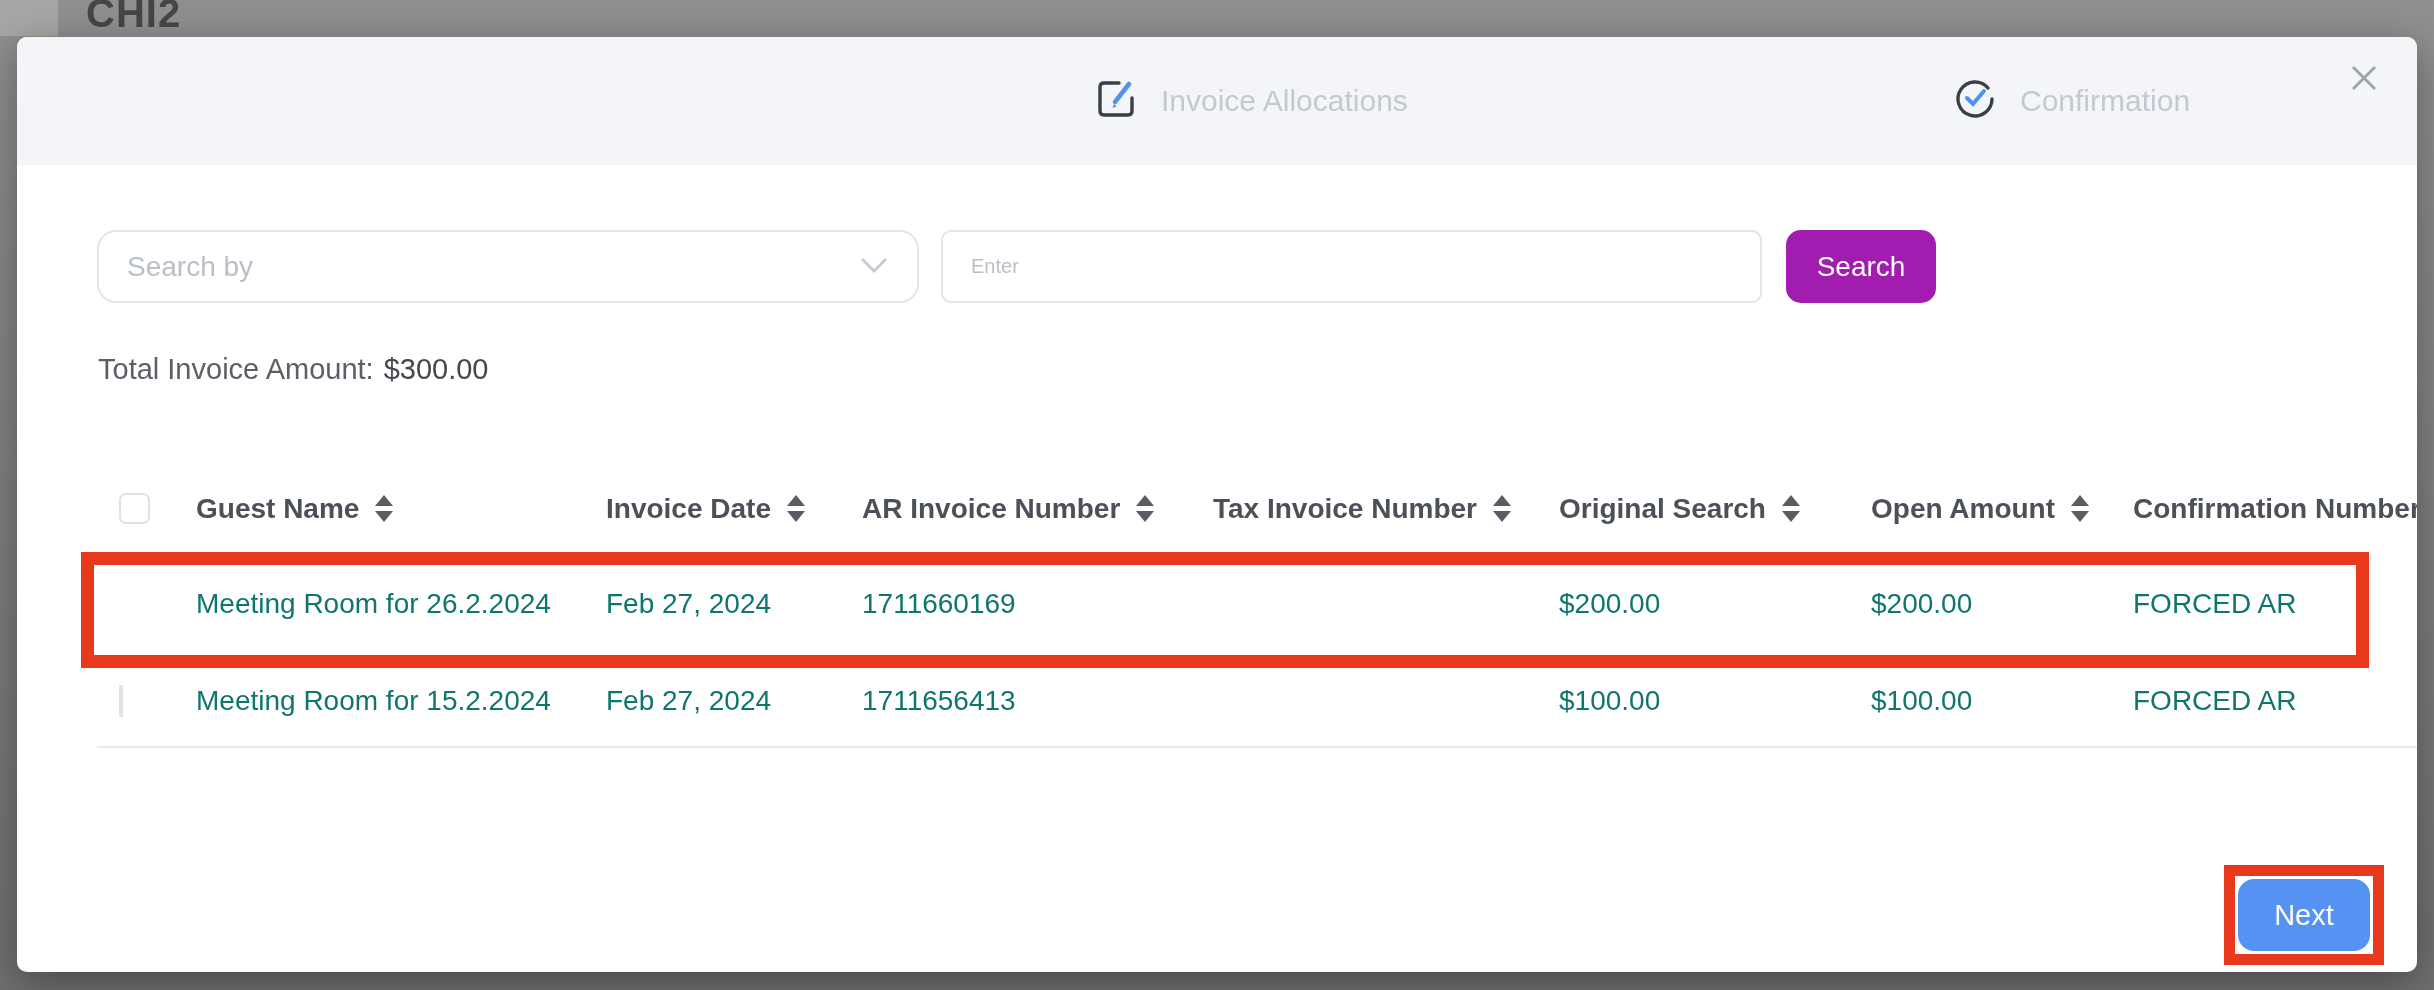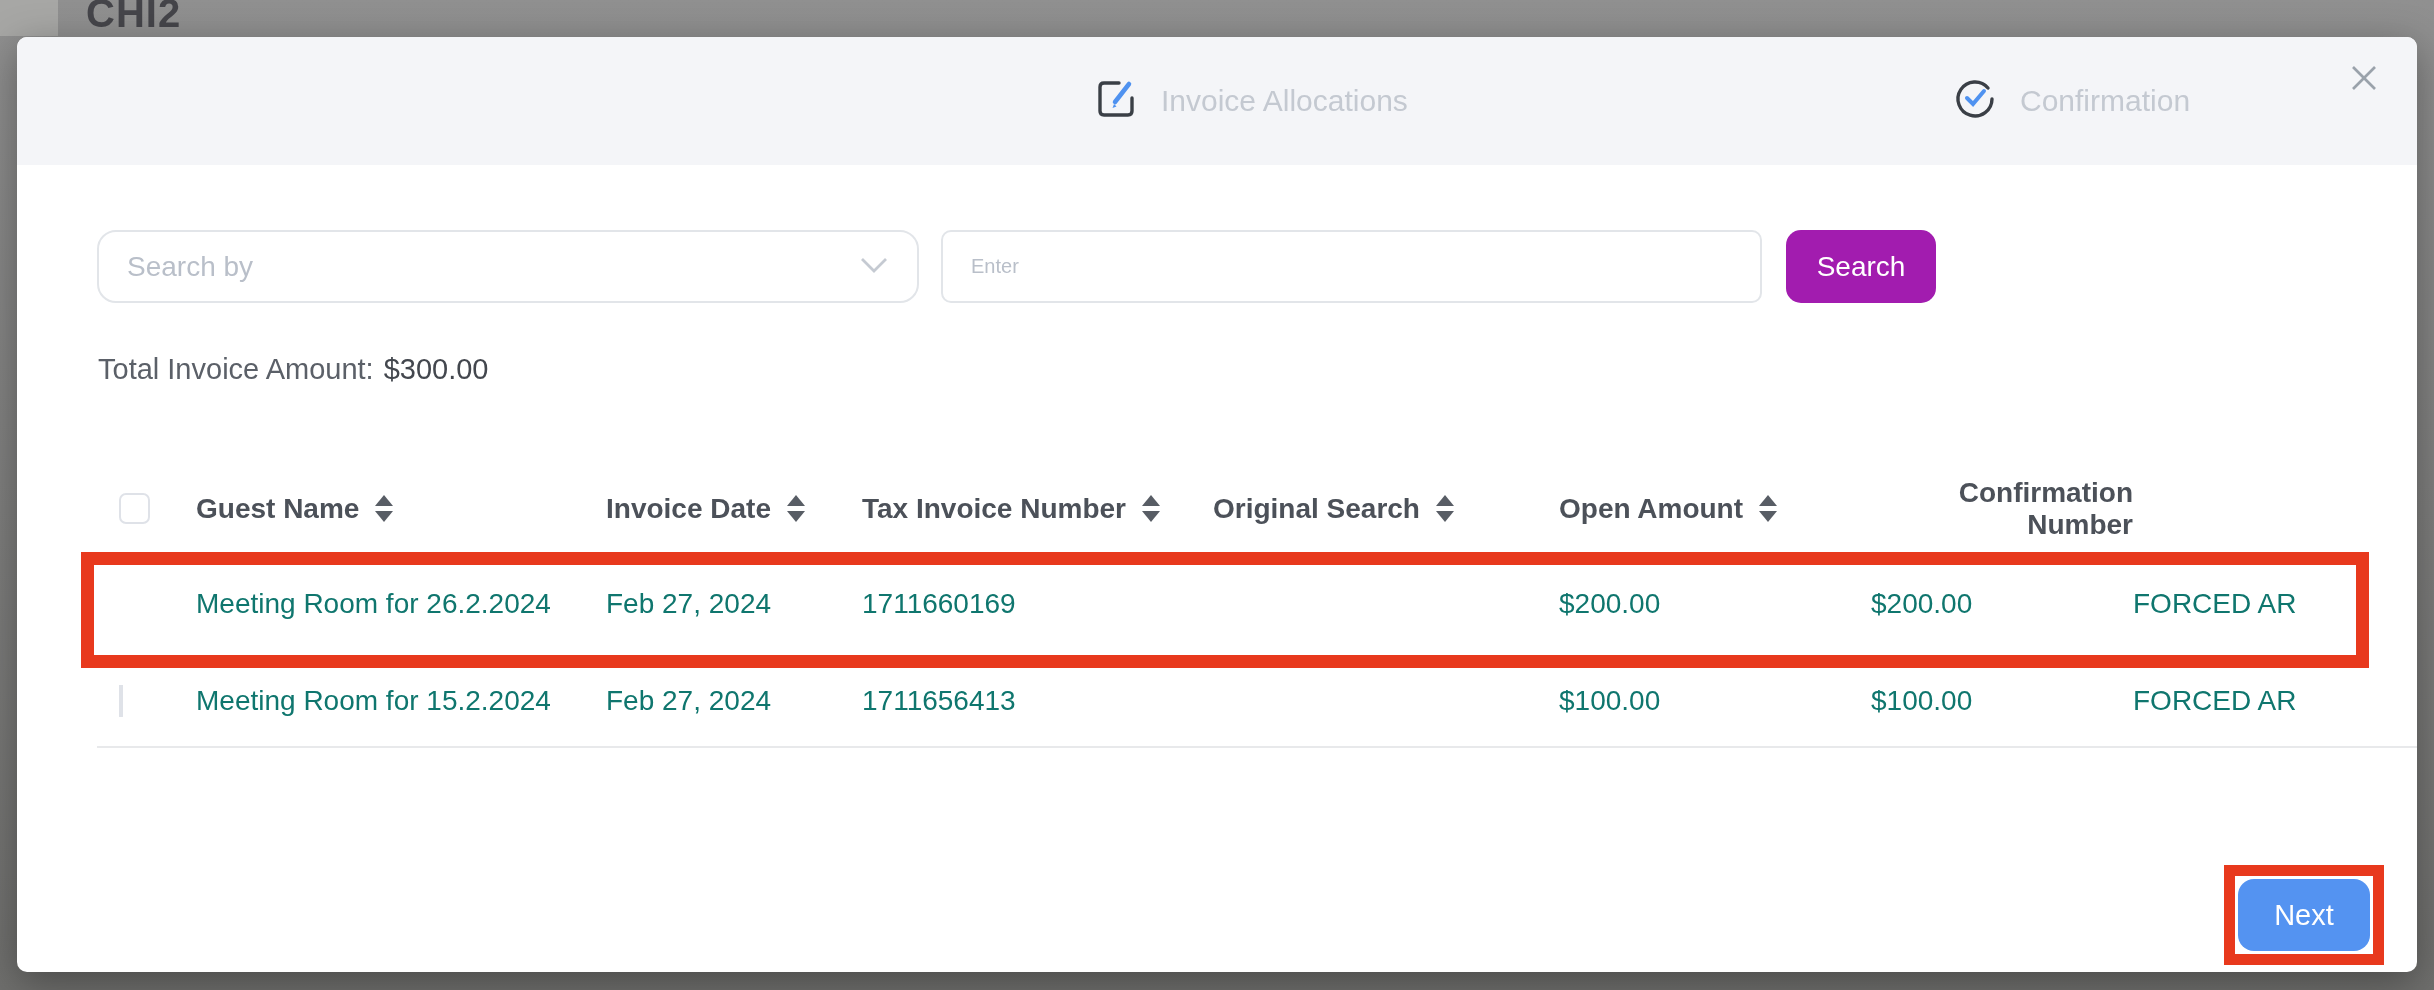--- a/index.html
+++ b/index.html
@@ -160,20 +160,27 @@
           </span>
       </div>
       <div class="hcell">
         <span>Invoice Date</span>
         <span class="sort">
             <span class="up"></span>
             <span class="down"></span>
           </span>
       </div>
       <div class="hcell">
+        <span>AR Invoice Number</span>
+        <span class="sort">
+            <span class="up"></span>
+            <span class="down"></span>
+          </span>
+      </div>
+      <div class="hcell">
         <span>Tax Invoice Number</span>
         <span class="sort">
             <span class="up"></span>
             <span class="down"></span>
           </span>
       </div>
       <div class="hcell">
         <span>Original Search</span>
         <span class="sort">
             <span class="up"></span>

